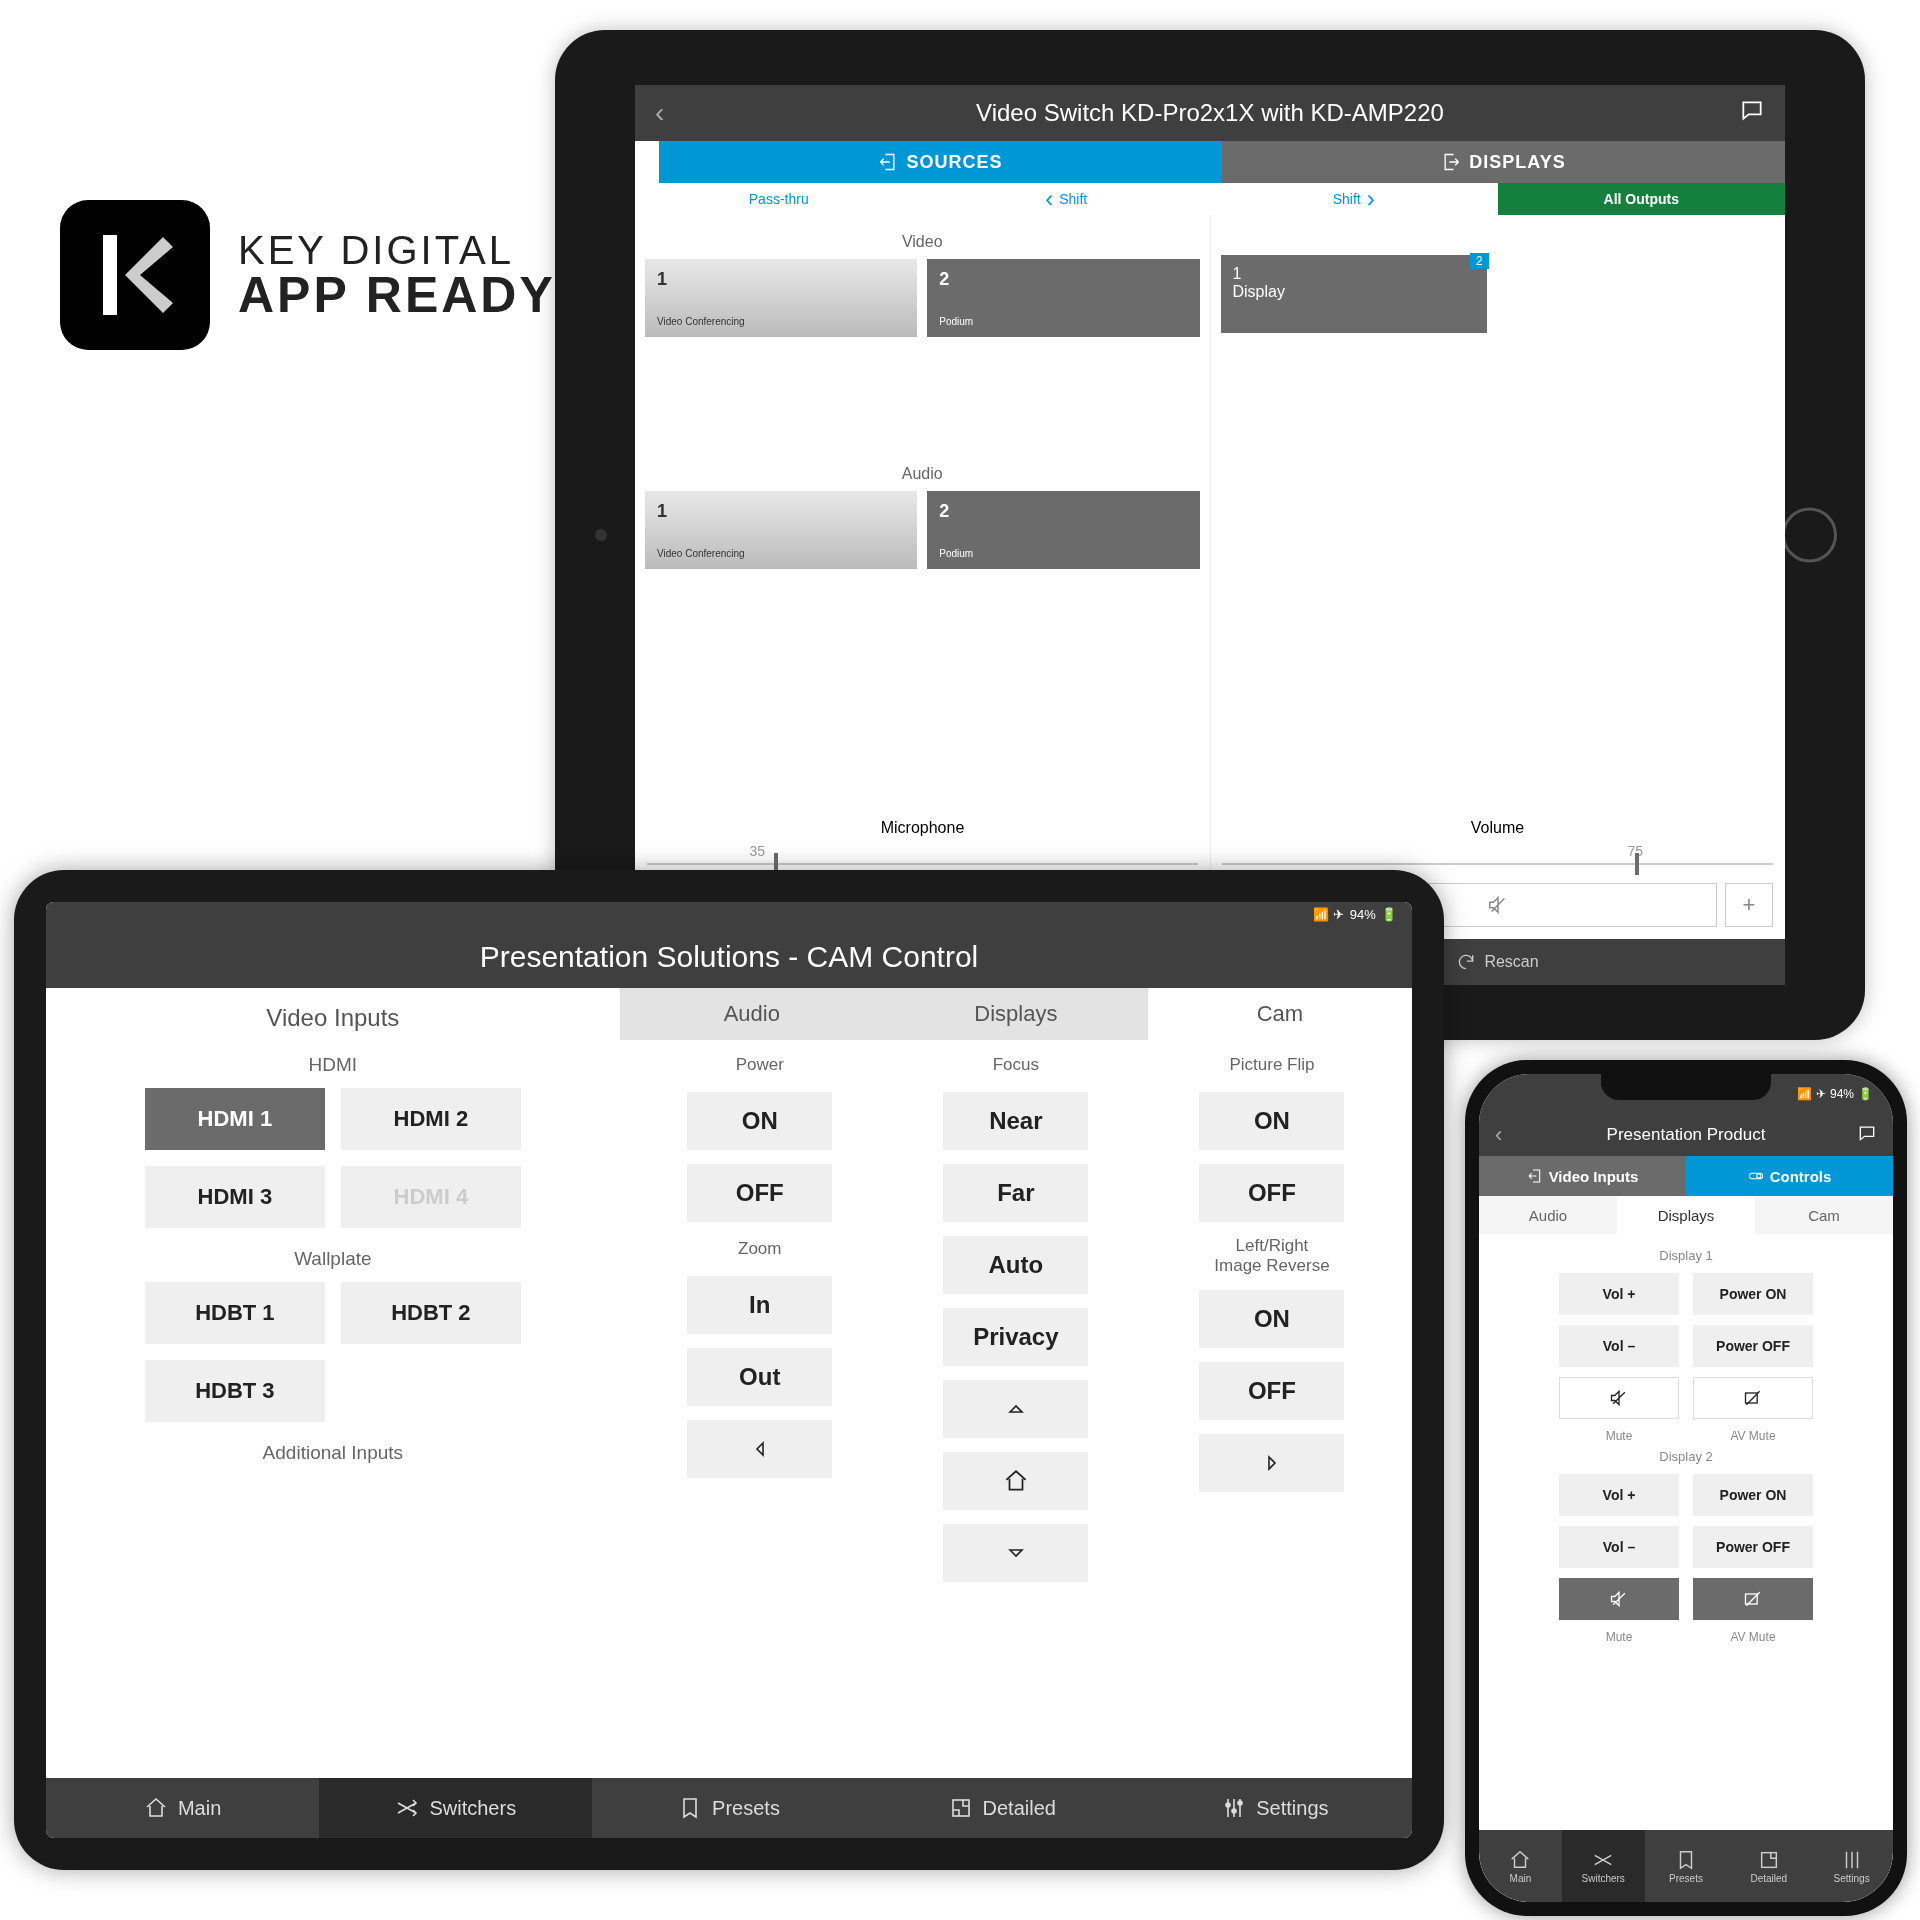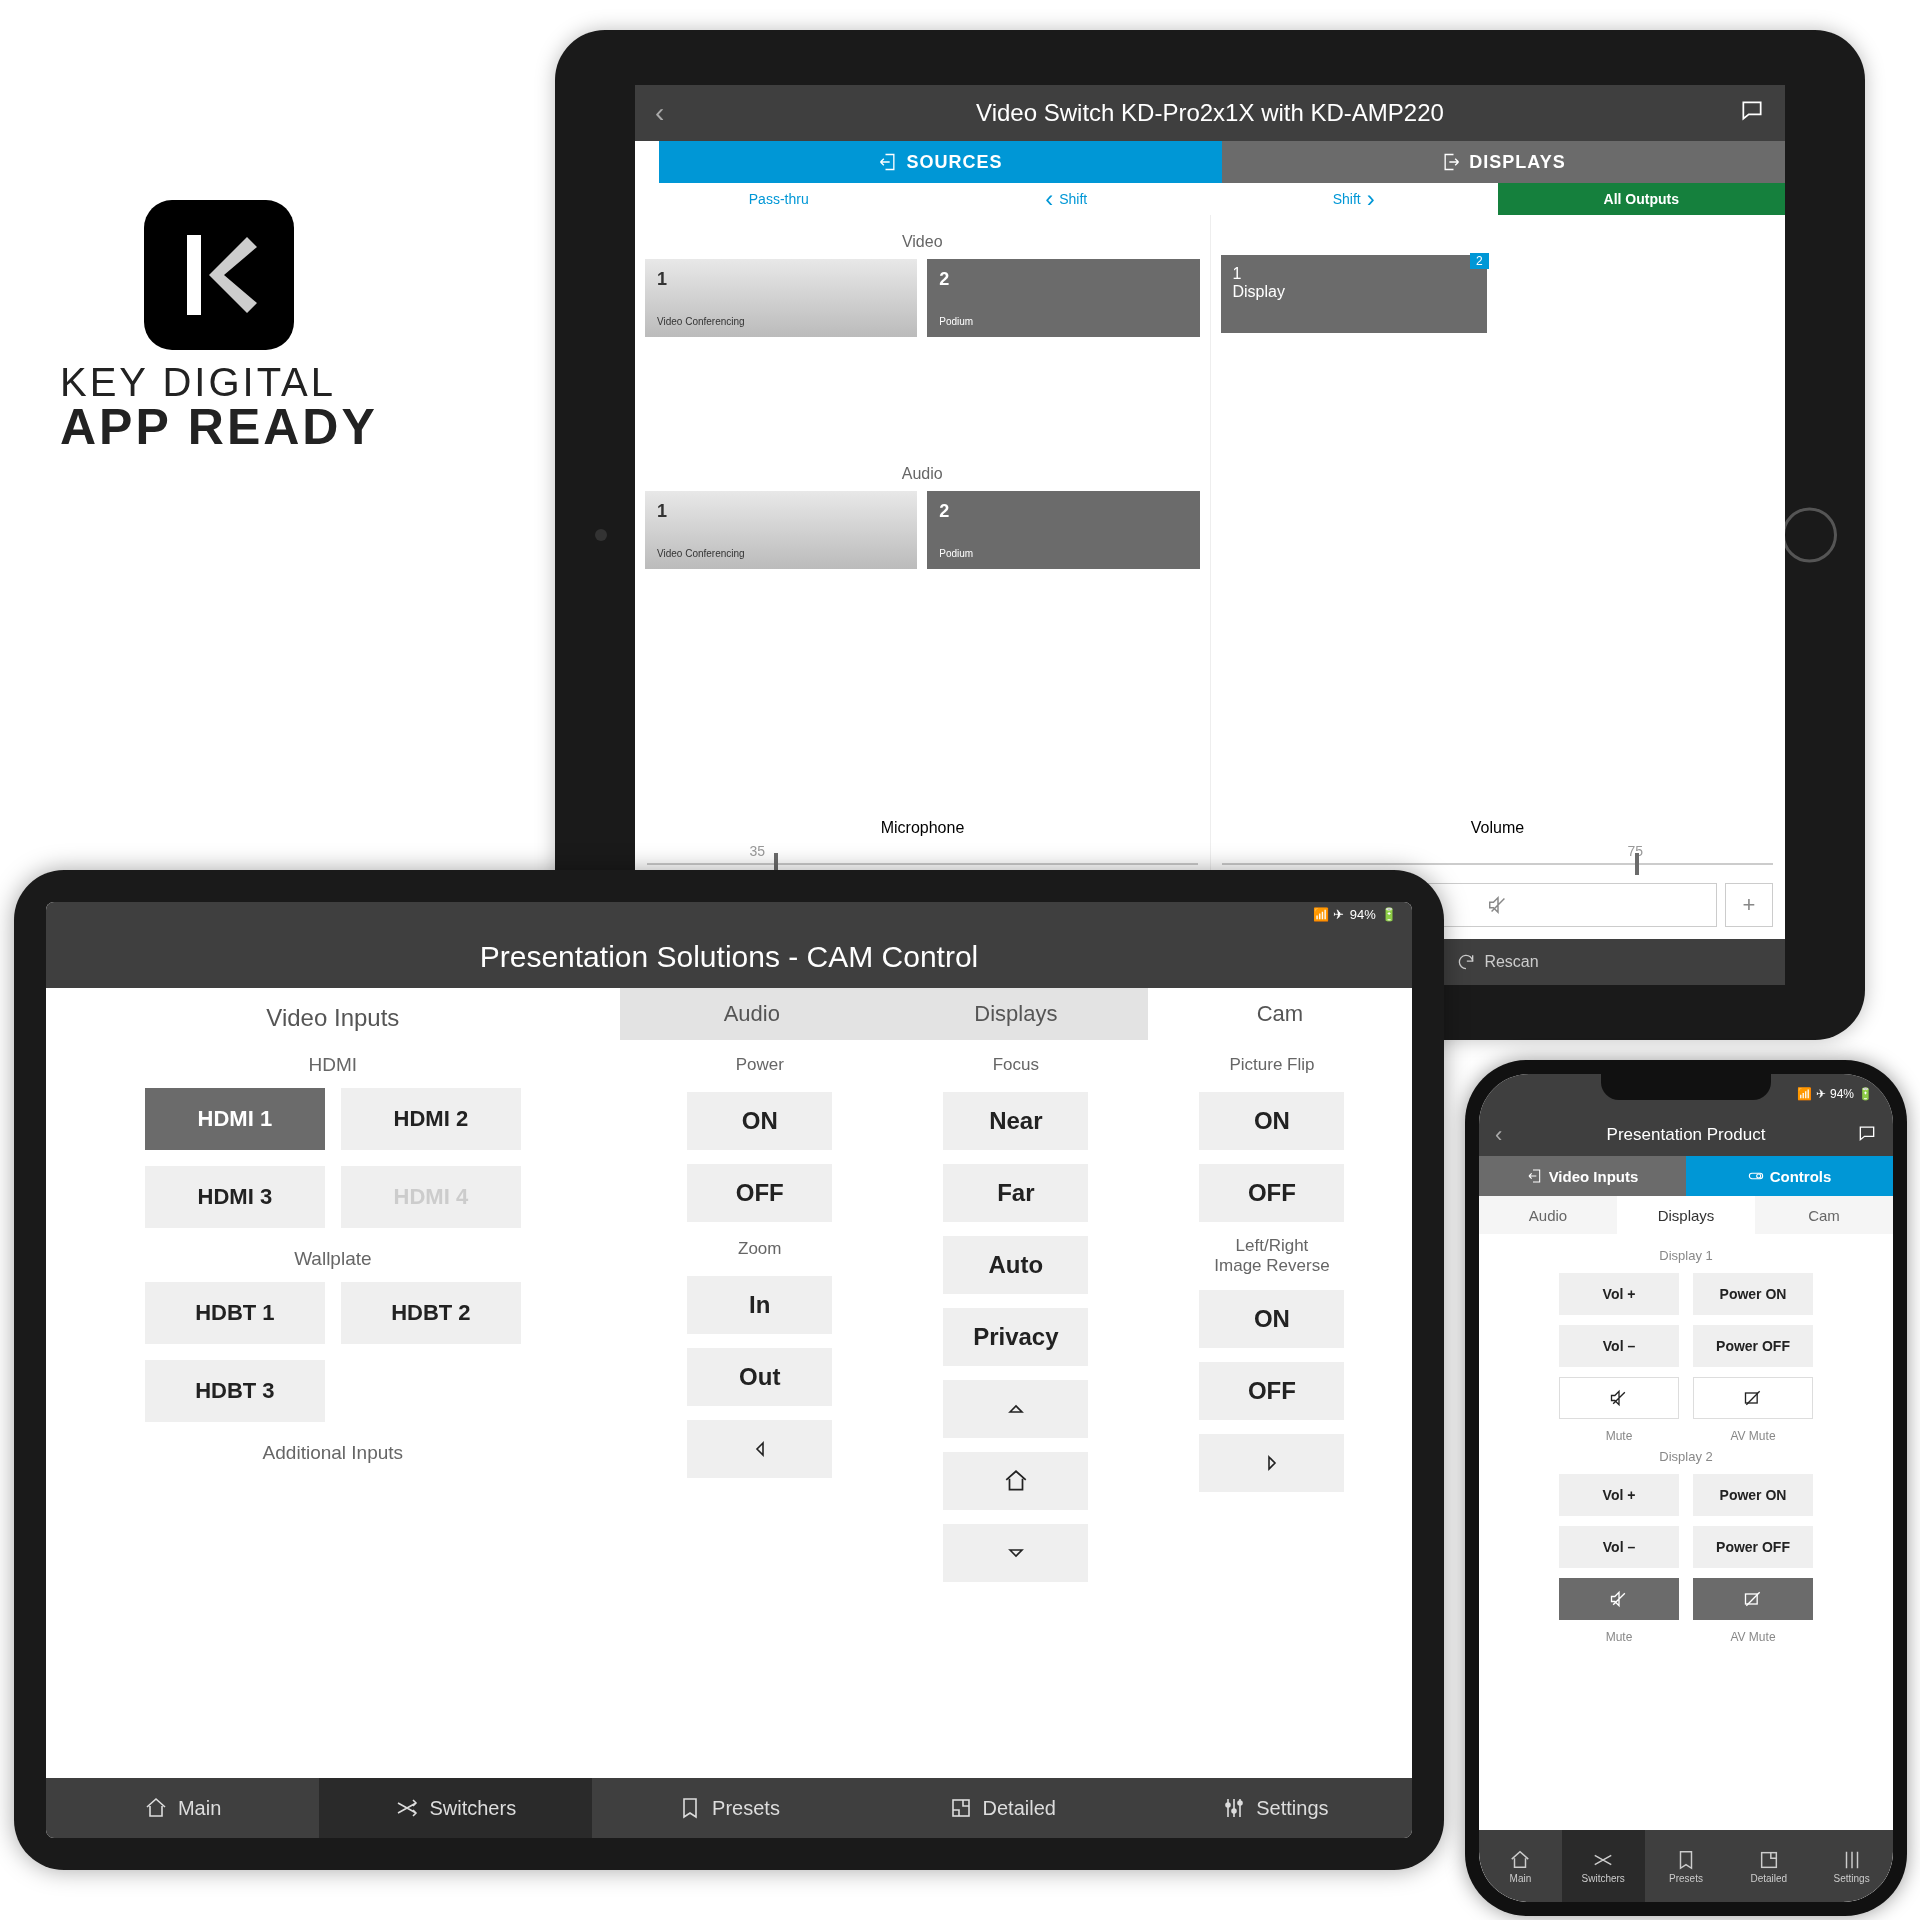--- a/index.html
+++ b/index.html
@@ -1,19 +1,19 @@
 <!DOCTYPE html>
 <html><head>
 <meta charset="utf-8">
 <style>
 *{box-sizing:border-box;margin:0;padding:0;font-family:-apple-system,BlinkMacSystemFont,"Segoe UI",Helvetica,Arial,sans-serif;}
 body{background:#fff;width:1920px;height:1920px;position:relative;overflow:hidden;}
 
 
-.badge{position:absolute;top:200px;left:60px;display:flex;align-items:center;gap:12px;background:#fff;border-radius:20px;padding:0 30px 0 0;flex-direction:column;}
+.badge{position:absolute;top:200px;left:60px;display:flex;align-items:center;gap:28px;background:#fff;border-radius:20px;padding:0 30px 0 0;}
 .badge-icon{width:150px;height:150px;background:#000;border-radius:28px;display:flex;align-items:center;justify-content:center;color:#fff;font-size:80px;font-weight:700;}
 .badge-icon svg{width:100px;height:100px;}
 .badge-text{display:flex;flex-direction:column;line-height:1.0;font-weight:300;color:#222;letter-spacing:3px;}
 .badge-line1{font-size:40px;}
 .badge-line2{font-size:50px;font-weight:600;}
 
 
 .tablet1{position:absolute;top:30px;left:555px;width:1310px;height:1010px;background:#1a1a1a;border-radius:50px;padding:55px 80px 55px 80px;box-shadow:0 0 20px rgba(0,0,0,.25);}
 .tablet1 .home{position:absolute;right:28px;top:50%;transform:translateY(-50%);width:55px;height:55px;border:3px solid #555;border-radius:50%;}
 .tablet1 .cam{position:absolute;left:40px;top:50%;transform:translateY(-50%);width:12px;height:12px;background:#333;border-radius:50%;}

